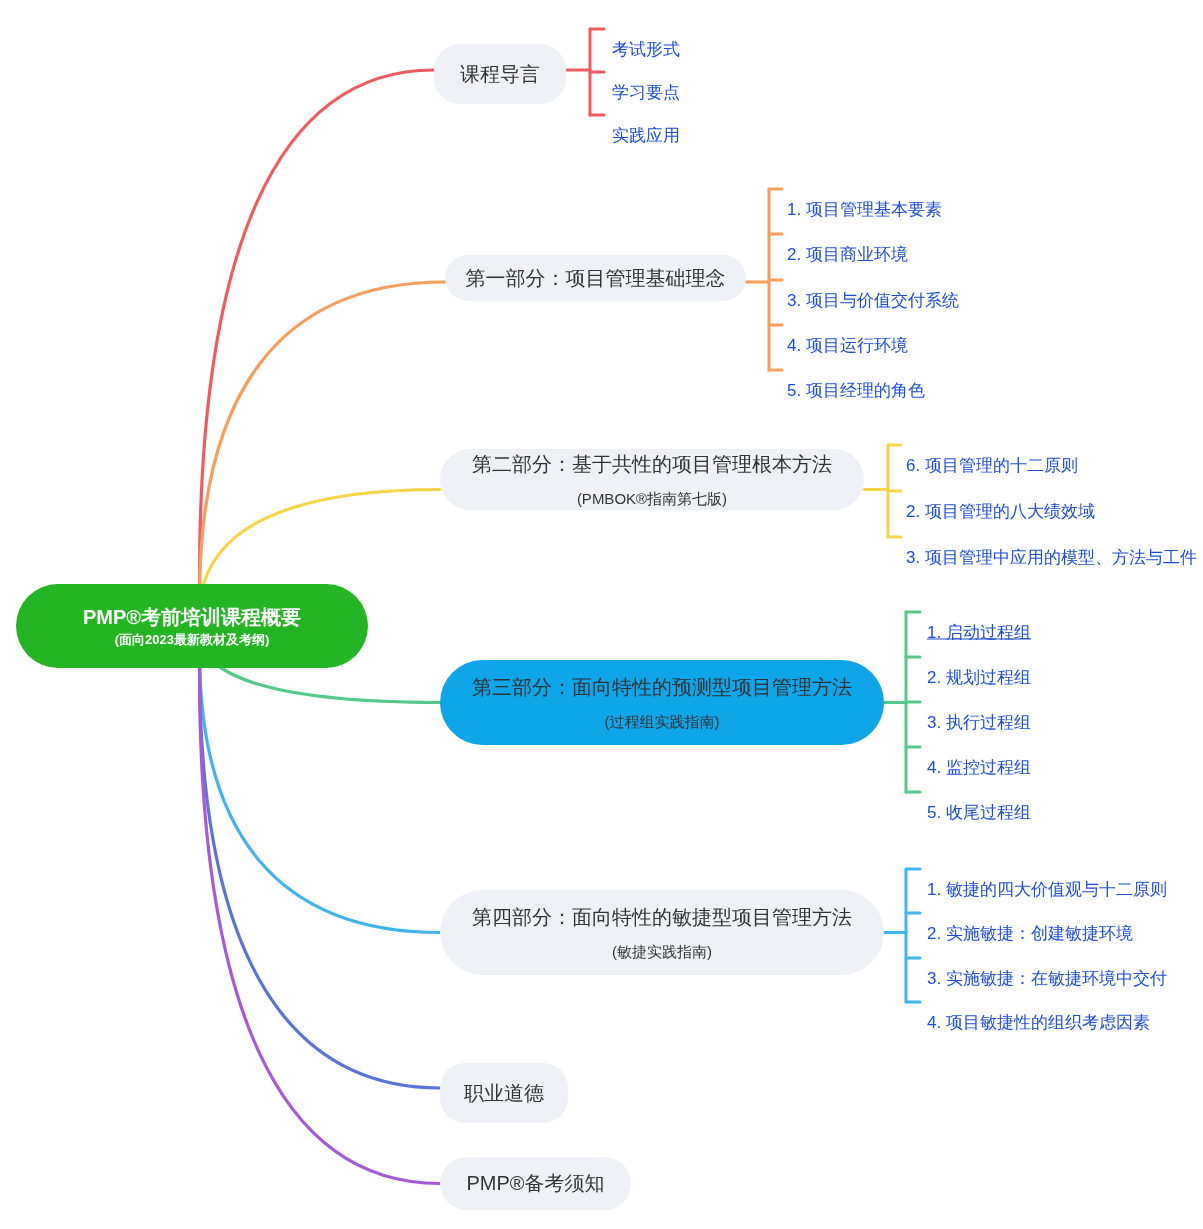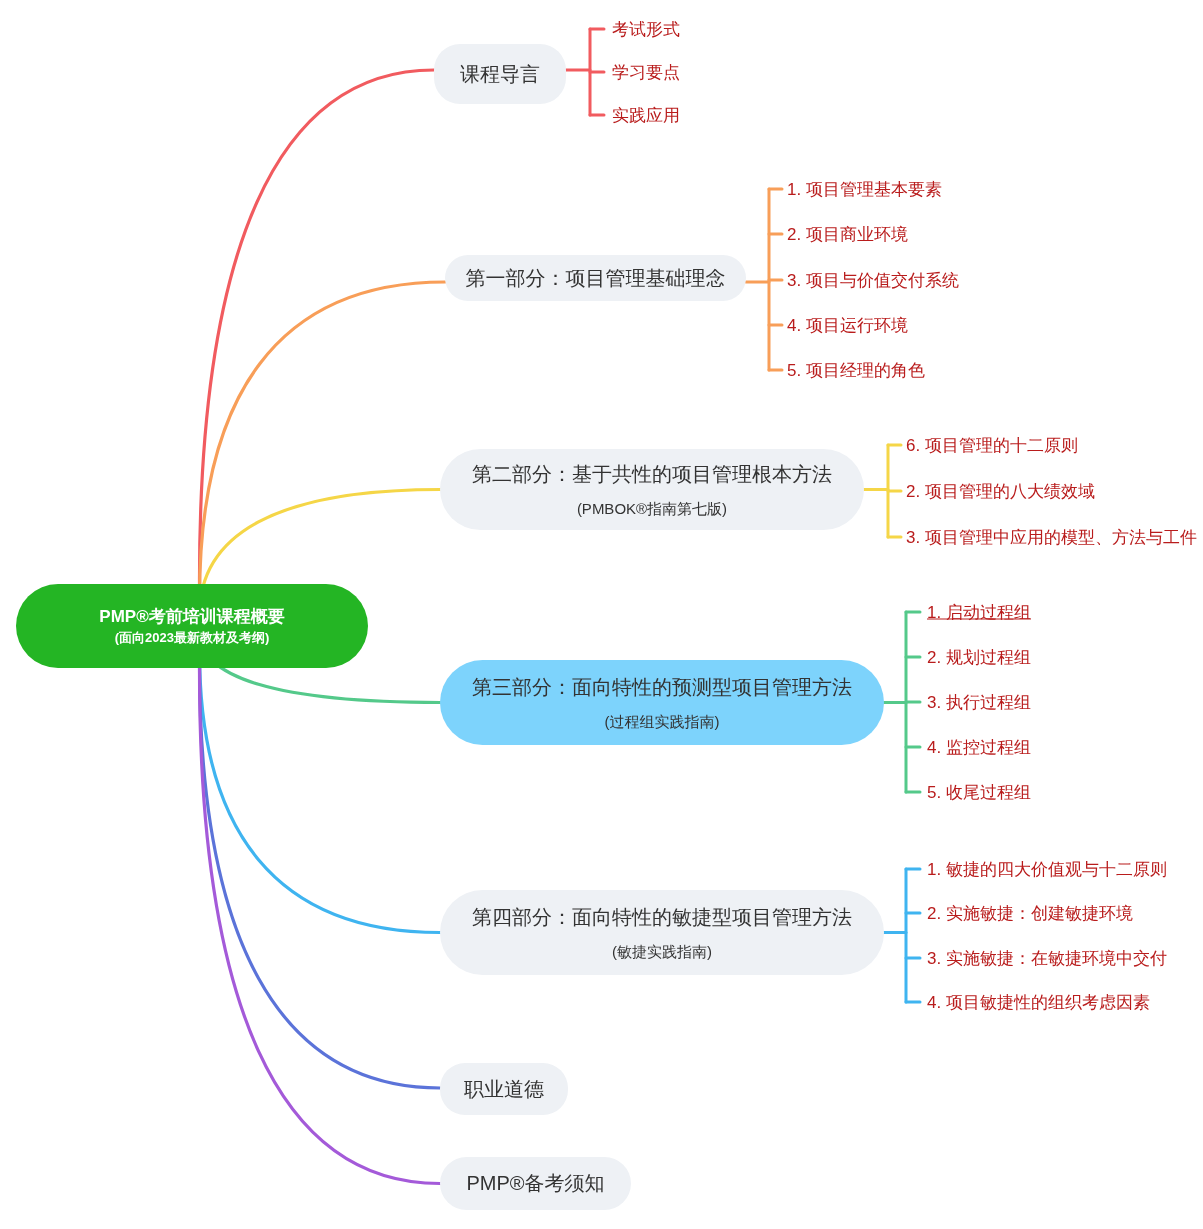--- a/index.html
+++ b/index.html
@@ -8,28 +8,28 @@
   .edges { position:absolute; left:0; top:0; }
   .pill {
     position:absolute; display:flex; flex-direction:column;
     align-items:center; justify-content:center;
     background:#eef1f5; color:#333333; white-space:nowrap; z-index:2;
   }
   .pill-label { font-size:20px; line-height:1.25; }
   .pill-subtitle { font-size:15px; line-height:1.2; margin-top:13px; color:#333333; }
   .child {
     position:absolute; transform:translateY(-50%);
-    font-size:17px; color:#b91c1c; white-space:nowrap; z-index:2;
+    font-size:17px; color:#1d4ed8; white-space:nowrap; z-index:2;margin-top:20px;
   }
   .root-pill {
     position:absolute; display:flex; flex-direction:column;
     align-items:center; justify-content:center;
     color:#ffffff; font-weight:bold; white-space:nowrap; z-index:3;
   }
-  .root-title { font-size:17px; line-height:1.3; }
+  .root-title { font-size:20px; line-height:1.3; }
   .root-subtitle { font-size:13px; line-height:1.25; margin-top:2px; }
 </style>
 </head>
 <body>
 
 <div class="canvas">
   <svg id="edges" class="edges" width="1203" height="1229" viewBox="0 0 1203 1229">
       <path d="M 200 626 C 192 236.8, 281.9 70, 434 70" stroke="#f15b5f" stroke-width="3.2" fill="none" stroke-linecap="round"></path>
       <path d="M 566 70 L 590 70" stroke="#f15b5f" stroke-width="3" fill="none" stroke-linecap="round"></path>
       <path d="M 590 29 L 590 115" stroke="#f15b5f" stroke-width="3" fill="none" stroke-linecap="round"></path>
@@ -76,45 +76,45 @@
       <div class="child" style="left: 612px; top: 72px;">学习要点</div>
       <div class="child" style="left: 612px; top: 115px;">实践应用</div>
       <div class="pill" style="left: 445px; top: 255px; width: 301px; height: 46px; border-radius: 27px; background: rgb(238, 241, 245); color: rgb(51, 51, 51);">
         <span class="pill-label">第一部分：项目管理基础理念</span>
       </div>
       <div class="child" style="left: 787px; top: 189px;">1. 项目管理基本要素</div>
       <div class="child" style="left: 787px; top: 234px;">2. 项目商业环境</div>
       <div class="child" style="left: 787px; top: 280px;">3. 项目与价值交付系统</div>
       <div class="child" style="left: 787px; top: 325px;">4. 项目运行环境</div>
       <div class="child" style="left: 787px; top: 370px;">5. 项目经理的角色</div>
-      <div class="pill" style="left: 440px; top: 449px; width: 424px; height: 81px; border-radius: 40.5px; background: rgb(238, 241, 245); color: rgb(51, 51, 51);">
+      <div class="pill" style="left: 440px; top: 449px; width: 424px; height: 61px; border-radius: 40.5px; background: rgb(238, 241, 245); color: rgb(51, 51, 51);">
         <span class="pill-label">第二部分：基于共性的项目管理根本方法</span>
         <span class="pill-subtitle">(PMBOK®指南第七版)</span>
       </div>
       <div class="child" style="left: 906px; top: 445px;">6. 项目管理的十二原则</div>
       <div class="child" style="left: 906px; top: 491px;">2. 项目管理的八大绩效域</div>
       <div class="child" style="left: 906px; top: 537px;">3. 项目管理中应用的模型、方法与工件</div>
-      <div class="pill" style="left: 440px; top: 660px; width: 444px; height: 85px; border-radius: 42.5px; background: #7dd3fc; color: rgb(51, 51, 51);">
+      <div class="pill" style="left: 440px; top: 660px; width: 444px; height: 85px; border-radius: 42.5px; background: #0ea5e9; color: rgb(51, 51, 51);">
         <span class="pill-label">第三部分：面向特性的预测型项目管理方法</span>
         <span class="pill-subtitle">(过程组实践指南)</span>
       </div>
       <div class="child" style="left: 927px; top: 612px; text-decoration: underline;">1. 启动过程组</div>
       <div class="child" style="left: 927px; top: 657px;">2. 规划过程组</div>
       <div class="child" style="left: 927px; top: 702px;">3. 执行过程组</div>
       <div class="child" style="left: 927px; top: 747px;">4. 监控过程组</div>
       <div class="child" style="left: 927px; top: 792px;">5. 收尾过程组</div>
       <div class="pill" style="left: 440px; top: 890px; width: 444px; height: 85px; border-radius: 42.5px; background: rgb(238, 241, 245); color: rgb(51, 51, 51);">
         <span class="pill-label">第四部分：面向特性的敏捷型项目管理方法</span>
         <span class="pill-subtitle">(敏捷实践指南)</span>
       </div>
       <div class="child" style="left: 927px; top: 869px;">1. 敏捷的四大价值观与十二原则</div>
       <div class="child" style="left: 927px; top: 913px;">2. 实施敏捷：创建敏捷环境</div>
       <div class="child" style="left: 927px; top: 958px;">3. 实施敏捷：在敏捷环境中交付</div>
       <div class="child" style="left: 927px; top: 1002px;">4. 项目敏捷性的组织考虑因素</div>
-      <div class="pill" style="left: 440px; top: 1063px; width: 128px; height: 52px; border-radius: 25px; background: rgb(238, 241, 245); color: rgb(51, 51, 51);">
+      <div class="pill" style="left: 440px; top: 1063px; width: 128px; height: 60px; border-radius: 25px; background: rgb(238, 241, 245); color: rgb(51, 51, 51);">
         <span class="pill-label">职业道德</span>
       </div>
       <div class="pill" style="left: 440px; top: 1157px; width: 191px; height: 53px; border-radius: 26.5px; background: rgb(238, 241, 245); color: rgb(51, 51, 51); align-items: center;">
         <span class="pill-label">PMP®备考须知</span>
       </div>
       <div class="root-pill" style="left: 16px; top: 584px; width: 352px; height: 84px; border-radius: 42px; background: rgb(36, 181, 36); color: rgb(255, 255, 255);">
         <span class="root-title">PMP®考前培训课程概要</span>
         <span class="root-subtitle">(面向2023最新教材及考纲)</span>
       </div>
     </div>

